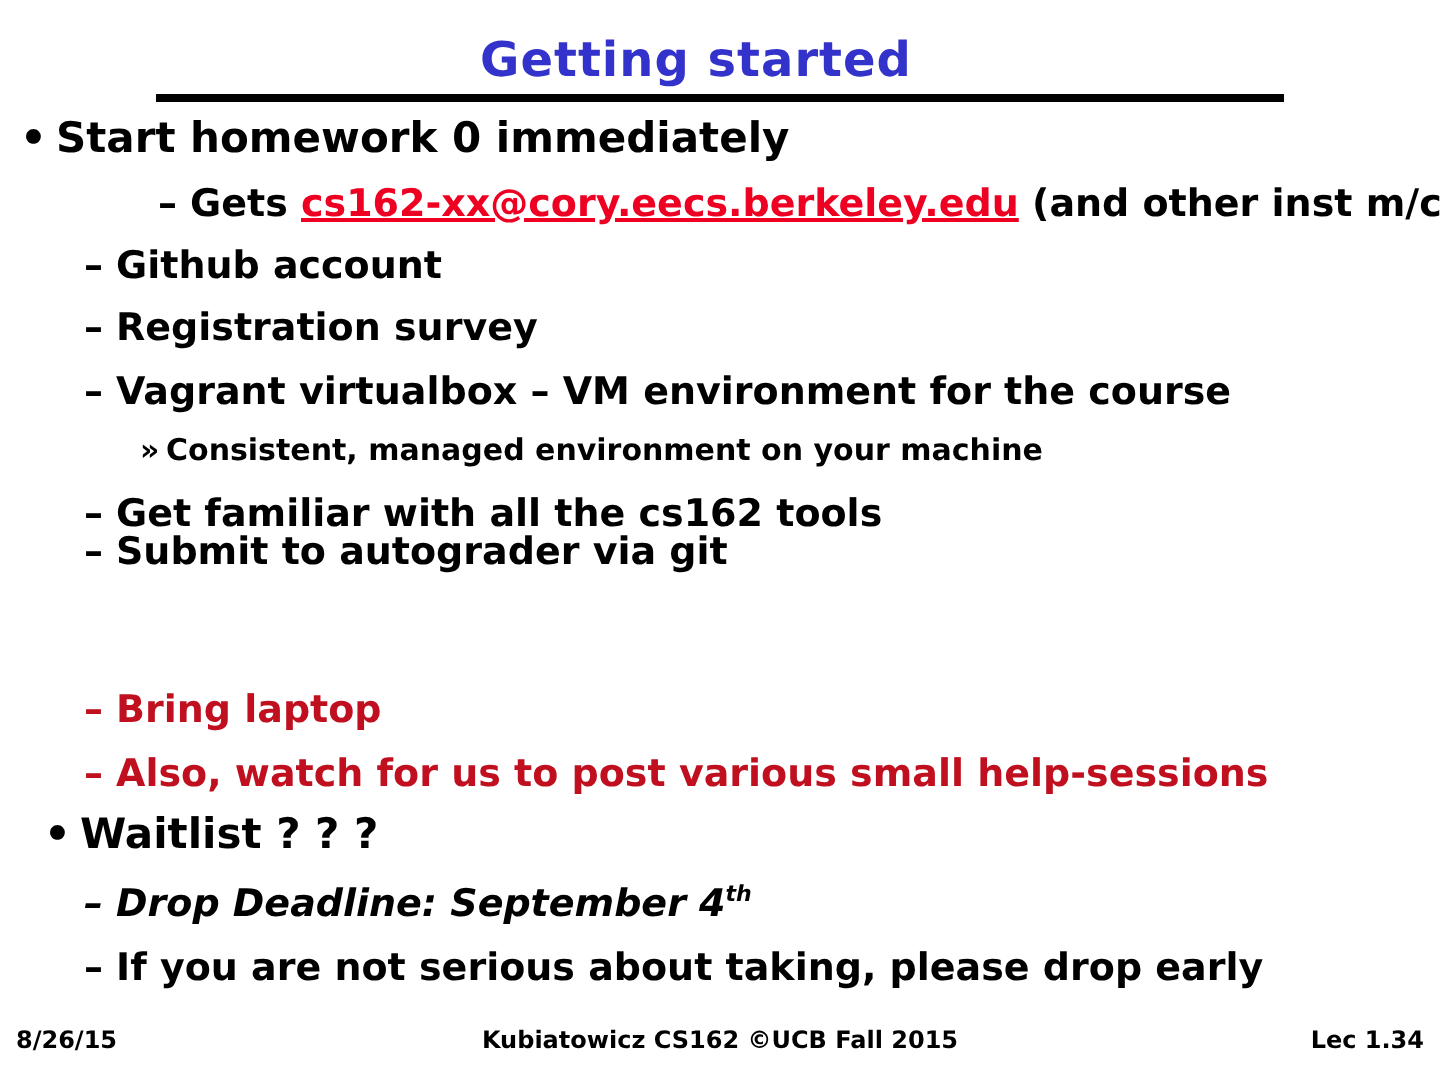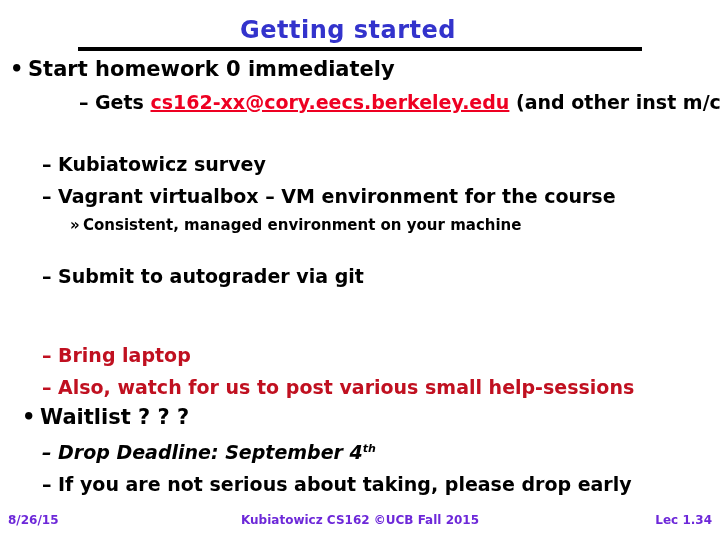--- a/index.html
+++ b/index.html
@@ -86,46 +86,48 @@
     line-height: 0;
   }
 
   
   .footer-item {
     position: absolute;
     top: 513px;
     font-family: "DejaVu Sans", sans-serif;
     font-size: 12px;
     font-weight: bold;
-    color: #6d28d9;
+    color: #000000;
     white-space: nowrap;
   }
   #footer-date  { left: 8px; }
   #footer-center{ left: 0; width: 720px; text-align: center; }
   #footer-lec   { left: 0; width: 712px; text-align: right; }
 </style>
 </head>
 <body>
 
 <div id="slide">
 
   <div class="title">Getting started</div>
   <div class="title-rule"></div>
 
   <div class="line lvl1" style="left:10px; top:57px;"><span class="marker m1">•</span><span>Start homework 0 immediately</span></div>
 
   <div class="line lvl2" style="left:42px; top:91px;margin-left:37px;"><span class="marker m2">–</span><span>Gets </span><span class="link">cs162-xx@cory.eecs.berkeley.edu</span><span> (and other inst m/c)</span></div>
 
+  <div class="line lvl2" style="left:42px; top:122px;"><span class="marker m2">–</span><span>Github account</span></div>
 
-  <div class="line lvl2" style="left:42px; top:153px;"><span class="marker m2">–</span><span>Kubiatowicz survey</span></div>
+  <div class="line lvl2" style="left:42px; top:153px;"><span class="marker m2">–</span><span>Registration survey</span></div>
 
   <div class="line lvl3" style="left:70px; top:216px;"><span class="marker m3">»</span><span>Consistent, managed environment on your machine</span></div>
 
   <div class="line lvl2" style="left:42px; top:185px;"><span class="marker m2">–</span><span>Vagrant virtualbox – VM environment for the course</span></div>
 
+  <div class="line lvl2" style="left:42px; top:246px;"><span class="marker m2">–</span><span>Get familiar with all the cs162 tools</span></div>
 
   <div class="line lvl2" style="left:42px; top:265px;"><span class="marker m2">–</span><span>Submit to autograder via git</span></div>
 
 
   <div class="line lvl2 red-dark" style="left:42px; top:344px;"><span class="marker m2">–</span><span>Bring laptop</span></div>
 
   <div class="line lvl2 red-dark" style="left:42px; top:376px;"><span class="marker m2">–</span><span>Also, watch for us to post various small help-sessions</span></div>
 
   <div class="line lvl1" style="left:22px; top:405px;"><span class="marker m1">•</span><span>Waitlist ? ? ?</span></div>
 

